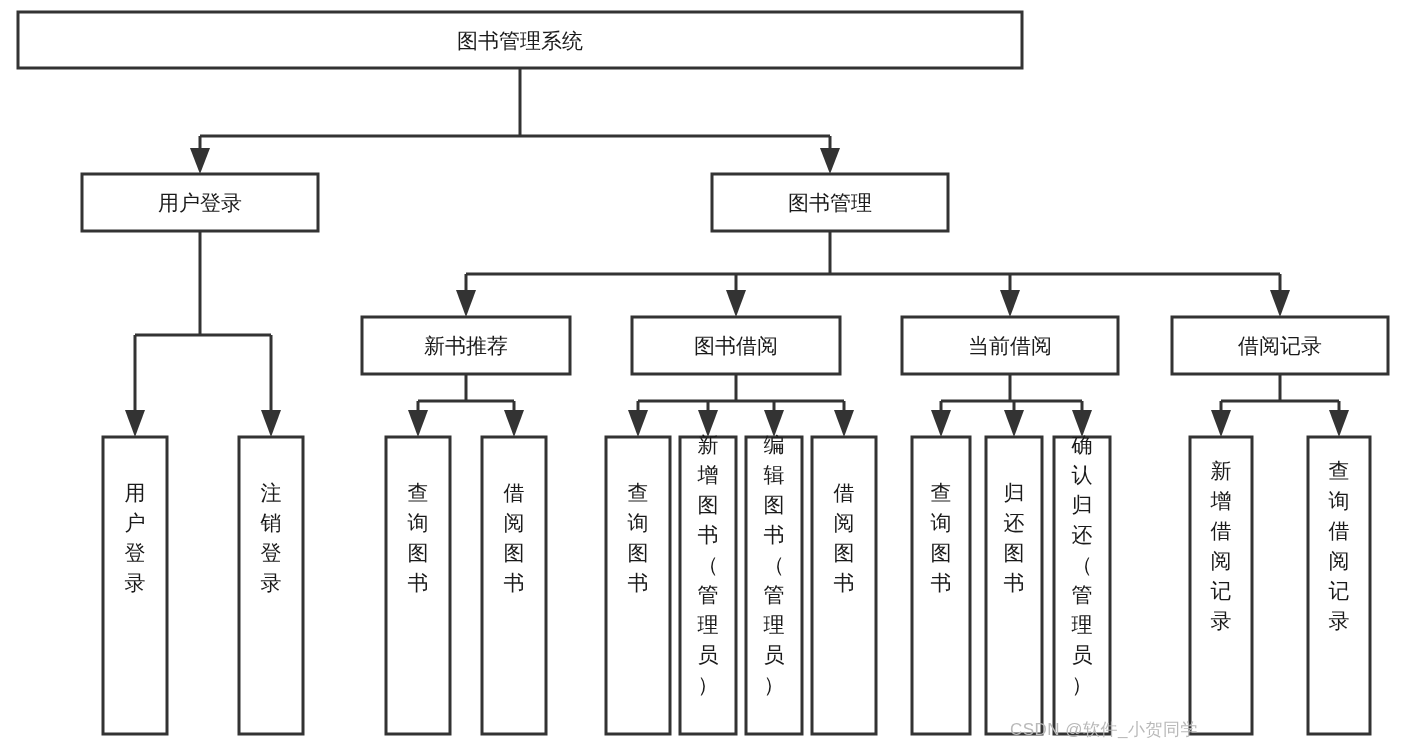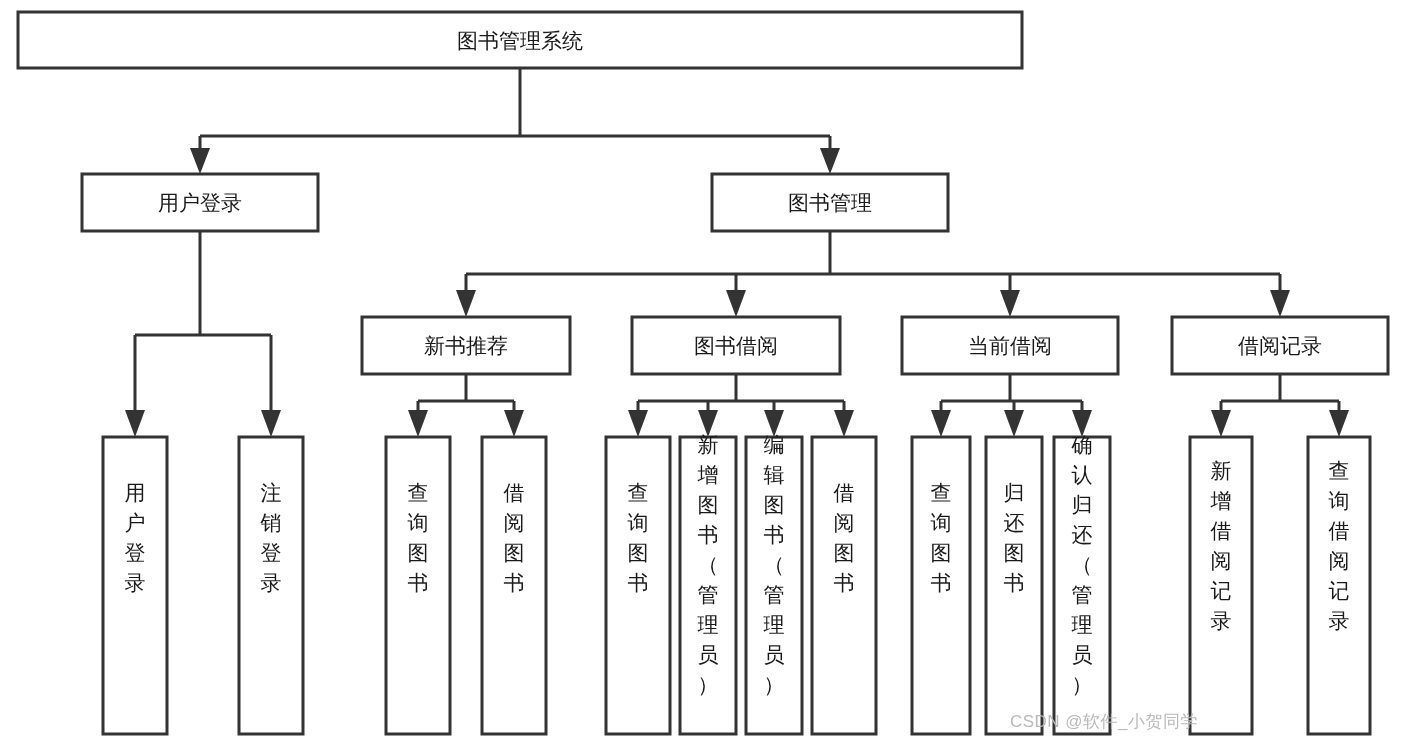--- a/index.html
+++ b/index.html
@@ -50,21 +50,21 @@
   }
   .node-label-v {
     font-family: "Liberation Sans", "DejaVu Sans", sans-serif;
     font-size: 21px;
     fill: #1a1a1a;
     text-anchor: middle;
   }
   .watermark {
     position: absolute;
     right: 8px;
-    bottom: 14px;
+    bottom: 6px;
     font-family: "Liberation Sans", "DejaVu Sans", sans-serif;
     font-size: 17px;
     color: #b9b9b9;
     letter-spacing: 0.5px;
     white-space: nowrap;
     pointer-events: none;
   }
 </style>
 </head>
 <body>

